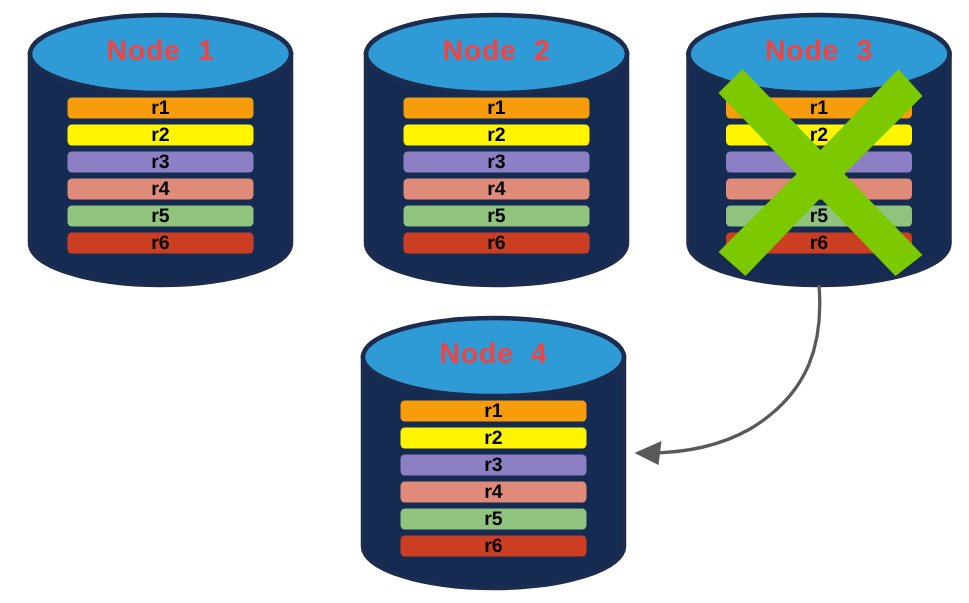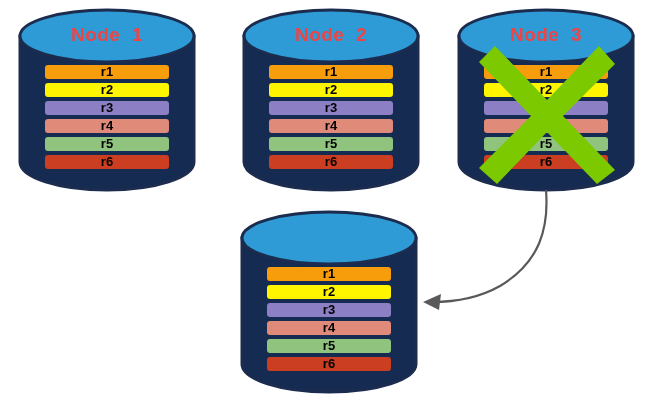--- a/index.html
+++ b/index.html
@@ -125,20 +125,21 @@
     <svg class="xmark" width="140" height="140" viewBox="0 0 140 140" style="left:20px; top:38px;">
       <path d="M18,2 L70,56 L122,2 L138,20 L86,72 L138,126 L120,140 L70,88 L20,140 L2,124 L54,72 L2,18 Z" fill="#7DC900"></path>
     </svg>
   </div>
 
   <div class="node" id="node-4-el" style="left:240px; top:208px; width:178px; height:186px;">
     <svg class="node-svg" width="178" height="186" viewBox="0 0 178 186">
       <path d="M2,30 L2,156 A 87,28 0 0 0 176,156 L176,30 Z" fill="#152B52" stroke="#1B2C4F" stroke-width="3"></path>
       <ellipse cx="89" cy="30" rx="87" ry="26" fill="#2E9BD6" stroke="#1B2C4F" stroke-width="3"></ellipse>
     </svg>
+    <div class="node-title" style="top:18px;">Node  4</div>
     <div class="rows" style="top:59px;">
       <div class="row" style="width:124px; background:#F79C0A; margin-bottom:4px;">r1</div>
       <div class="row" style="width:124px; background:#FFF500; margin-bottom:4px;">r2</div>
       <div class="row" style="width:124px; background:#8C7FC4; margin-bottom:4px;">r3</div>
       <div class="row" style="width:124px; background:#E08A79; margin-bottom:4px;">r4</div>
       <div class="row" style="width:124px; background:#90C47E; margin-bottom:4px;">r5</div>
       <div class="row" style="width:124px; background:#CC3E22;">r6</div>
     </div>
   </div>
 

